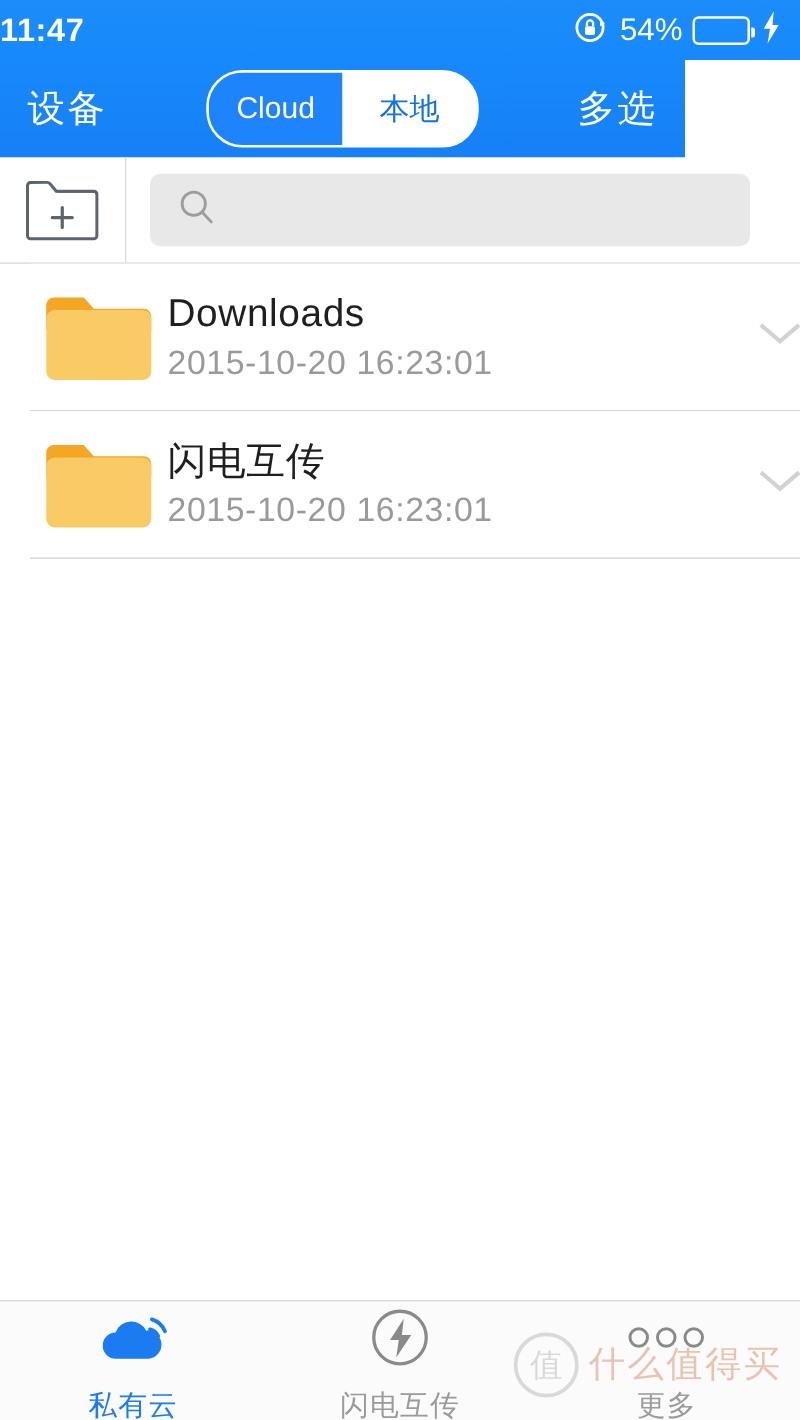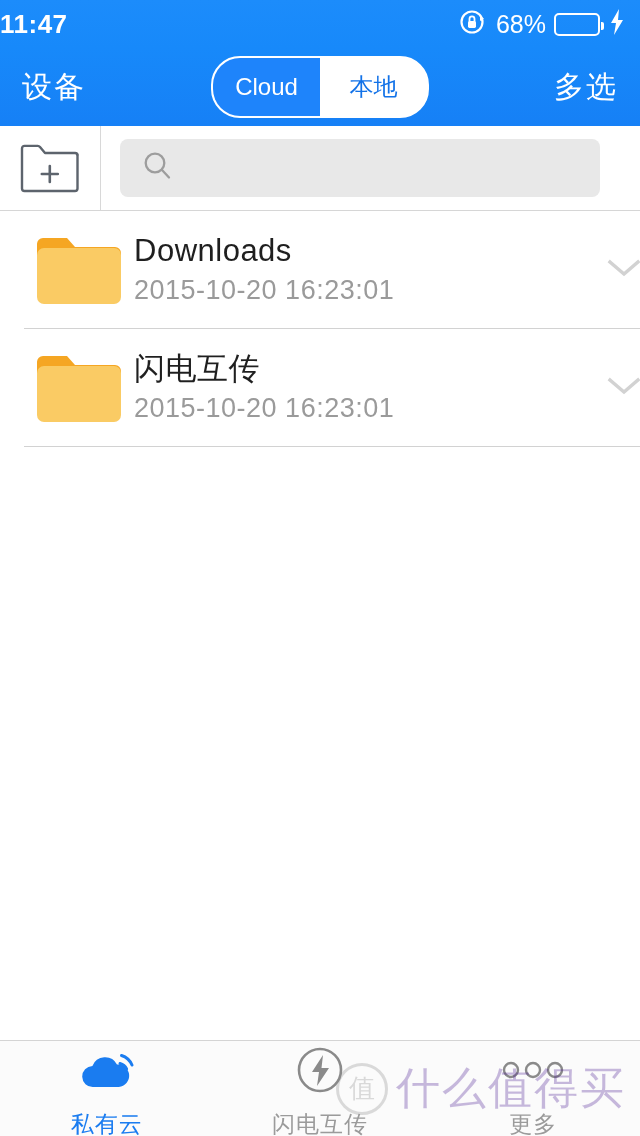--- a/index.html
+++ b/index.html
@@ -89,21 +89,21 @@
   .batt-fill {
     height: 100%;
     background: #4CD964;
     border-radius: 2px;
   }
 
   
   .navbar {
     position: absolute;
     top: 48px; left: 0;
-    width: 640px;
+    width: 548px;
     height: 78px;
     background: linear-gradient(180deg, #1789FA 0%, #1680F6 100%);
     display: flex;
     align-items: center;
     box-sizing: border-box;
     padding: 0 22px;
   }
   .nav-btn {
     color: #ffffff;
     font-size: 30px;
@@ -280,42 +280,42 @@
     width: 46px; height: 46px;
     border-radius: 50%;
     border: 3px solid #8d8d8d;
     display: flex;
     align-items: center;
     justify-content: center;
     font-size: 26px;
     color: #8d8d8d;
   }
   .wm-text {
-    font-size: 44px;
-    color: #4c1d95;
+    font-size: 29px;
+    color: #c2410c;
     letter-spacing: 2px;
   }
 </style>
 </head>
 <body>
 
 <div class="phone">
 
   <div class="statusbar">
     <div class="sb-center">11:47</div>
     <div class="sb-right">
       <span>
         <svg width="30" height="30" viewBox="0 0 30 30">
           <circle cx="14" cy="15" r="10.5" stroke="#ffffff" stroke-width="2.2" fill="none"></circle>
           <rect x="10" y="14" width="8" height="7" rx="1.4" fill="#ffffff"></rect>
           <path d="M11.5 14 v-2.2 a2.5 2.5 0 0 1 5 0 V14" stroke="#ffffff" stroke-width="1.8" fill="none"></path>
           <path d="M22 9 l4 2.5 -4 2.5 z" fill="#ffffff"></path>
         </svg>
       </span>
-      <span class="sb-batt-text">68%</span>
+      <span class="sb-batt-text">54%</span>
       <span class="batt">
         <span class="batt-fill" id="batt-fill" style="width: 70%; background: rgb(76, 217, 100);"></span>
       </span>
       <span>
         <svg width="18" height="28" viewBox="0 0 18 28">
           <path d="M11 1 L3 15 h5 l-2 12 L15 12 h-5 z" fill="#ffffff"></path>
         </svg>
       </span>
     </div>
   </div>

